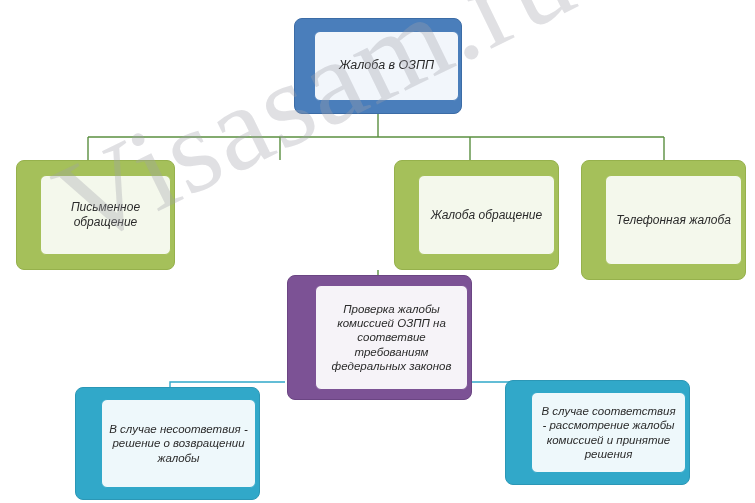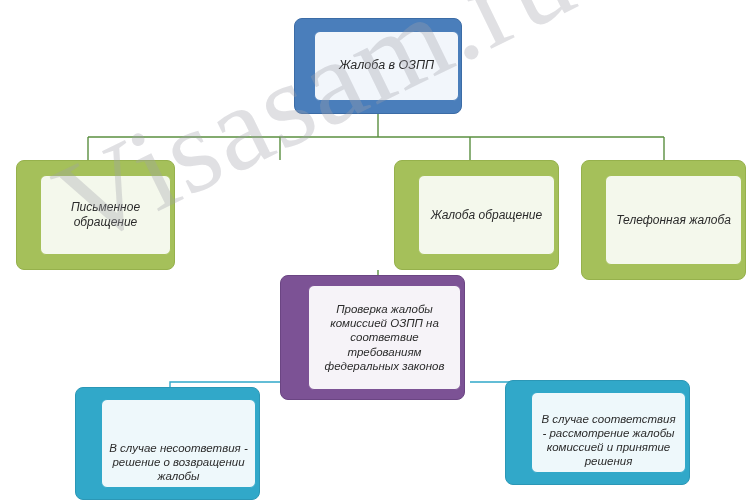--- a/index.html
+++ b/index.html
@@ -100,39 +100,39 @@
     border: 1px solid #a5c05a;
     font-size: 12px;
   }
   #node-g1 { left: 16px; top: 160px; width: 159px; height: 110px; }
   #node-g2 { left: 206px; top: 160px; width: 165px; height: 110px; }
   #node-g3 { left: 394px; top: 160px; width: 165px; height: 110px; }
   #node-g4 { left: 581px; top: 160px; width: 165px; height: 120px; }
   .green .panel { left: 24px; top: 15px; right: 4px; bottom: 15px; }
 
   
-  #node-purple { left: 280px; top: 275px; width: 185px; height: 125px; }
+  #node-purple { left: 287px; top: 275px; width: 185px; height: 125px; }
   #node-purple .plate { background: #7c5295; border: 1px solid #6b4583; }
   #node-purple .panel {
     left: 28px; top: 10px; right: 4px; bottom: 10px;
     background: #f6f3f8;
     border: 1px solid #7c5295;
     font-size: 11.5px;
   }
 
   
   .teal .plate { background: #31a8c9; border: 1px solid #2b97b6; }
   .teal .panel {
     background: #eef8fb;
     border: 1px solid #31a8c9;
     font-size: 11.5px;
   }
   #node-b1 { left: 75px; top: 387px; width: 185px; height: 113px; }
   #node-b2 { left: 505px; top: 380px; width: 185px; height: 105px; }
-  .teal .panel { left: 26px; top: 12px; right: 4px; bottom: 12px; align-items: flex-end; }
+  .teal .panel { left: 26px; top: 12px; right: 4px; bottom: 12px; }
 </style>
 </head>
 <body>
 
 <div id="canvas">
 
   <svg class="connectors" viewBox="0 0 755 503">
 
     <path d="M 378 114 L 378 137" stroke="#5a8f3f" stroke-width="1.4" fill="none"></path>
 

